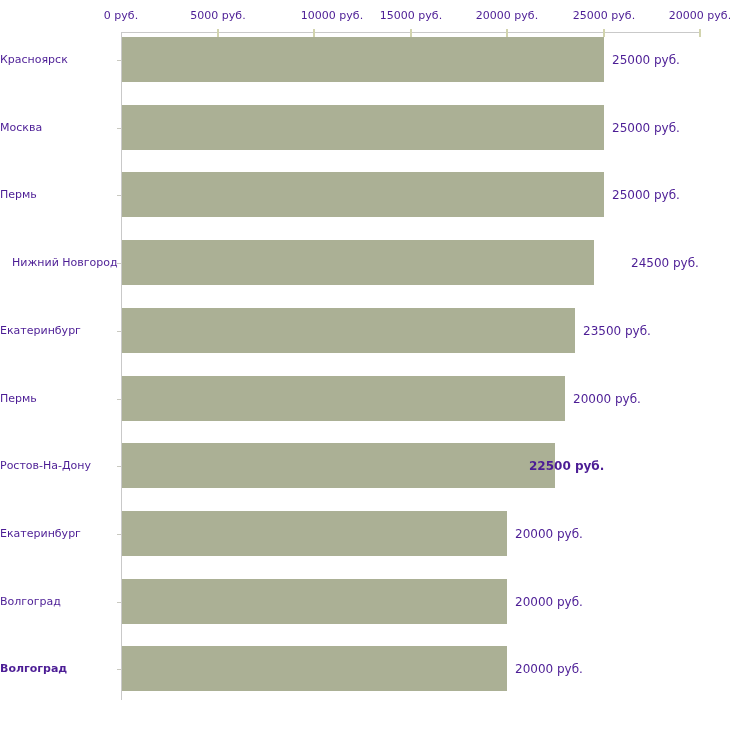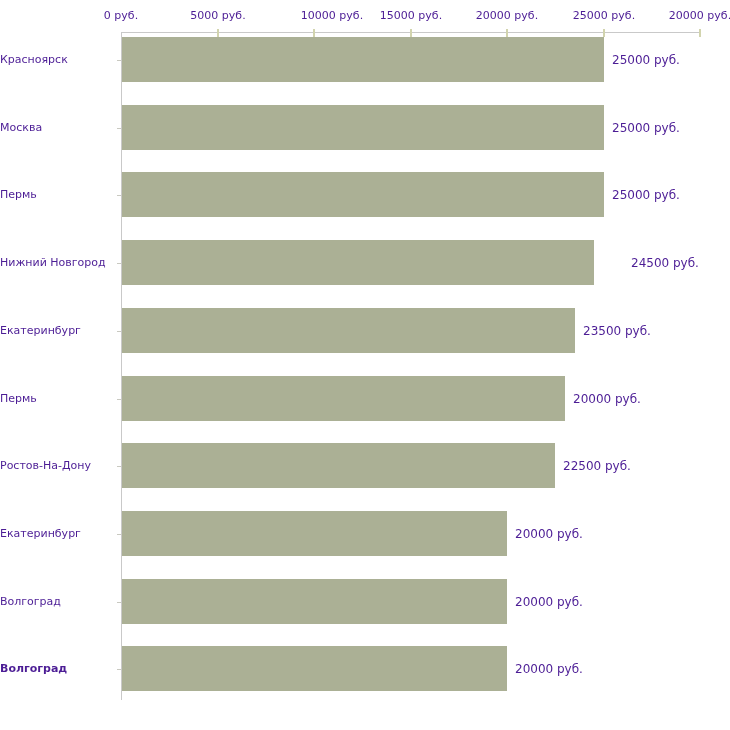--- a/index.html
+++ b/index.html
@@ -99,42 +99,42 @@
         <div class="bar" style="left: 122px; top: 105px; width: 482px; background: rgb(171, 176, 149);"></div>
         <div class="value-label" style="left: 612px; top: 120px;">25000 руб.</div>
       </div>
       <div>
         <div class="cat-label" style="top: 187px;">Пермь</div>
         <div class="cat-tick" style="left: 117px; top: 195px; background: rgb(201, 201, 193);"></div>
         <div class="bar" style="left: 122px; top: 172px; width: 482px; background: rgb(171, 176, 149);"></div>
         <div class="value-label" style="left: 612px; top: 187px;">25000 руб.</div>
       </div>
       <div>
-        <div class="cat-label" style="top: 255px;">Нижний Новгород</div>
+        <div class="cat-label" style="top: 255px; margin-left: 12px;">Нижний Новгород</div>
         <div class="cat-tick" style="left: 117px; top: 263px; background: rgb(201, 201, 193);"></div>
         <div class="bar" style="left: 122px; top: 240px; width: 472px; background: rgb(171, 176, 149);"></div>
         <div class="value-label" style="left: 602px; top: 255px; margin-left: 29px;">24500 руб.</div>
       </div>
       <div>
         <div class="cat-label" style="top: 323px;">Екатеринбург</div>
         <div class="cat-tick" style="left: 117px; top: 331px; background: rgb(201, 201, 193);"></div>
         <div class="bar" style="left: 122px; top: 308px; width: 453px; background: rgb(171, 176, 149);"></div>
         <div class="value-label" style="left: 583px; top: 323px;">23500 руб.</div>
       </div>
       <div>
         <div class="cat-label" style="top: 391px;">Пермь</div>
         <div class="cat-tick" style="left: 117px; top: 399px; background: rgb(201, 201, 193);"></div>
         <div class="bar" style="left: 122px; top: 376px; width: 443px; background: rgb(171, 176, 149);"></div>
         <div class="value-label" style="left: 573px; top: 391px;">20000 руб.</div>
       </div>
       <div>
         <div class="cat-label" style="top: 458px;">Ростов-На-Дону</div>
         <div class="cat-tick" style="left: 117px; top: 466px; background: rgb(201, 201, 193);"></div>
         <div class="bar" style="left: 122px; top: 443px; width: 433px; background: rgb(171, 176, 149);"></div>
-        <div class="value-label" style="left: 563px; top: 458px;">22500 руб.</div>
+        <div class="value-label" style="left: 529px; top: 458px; font-weight: bold;">22500 руб.</div>
       </div>
       <div>
         <div class="cat-label" style="top: 526px;">Екатеринбург</div>
         <div class="cat-tick" style="left: 117px; top: 534px; background: rgb(201, 201, 193);"></div>
         <div class="bar" style="left: 122px; top: 511px; width: 385px; background: rgb(171, 176, 149);"></div>
         <div class="value-label" style="left: 515px; top: 526px;">20000 руб.</div>
       </div>
       <div>
         <div class="cat-label" style="top: 594px;">Волгоград</div>
         <div class="cat-tick" style="left: 117px; top: 602px; background: rgb(201, 201, 193);"></div>

